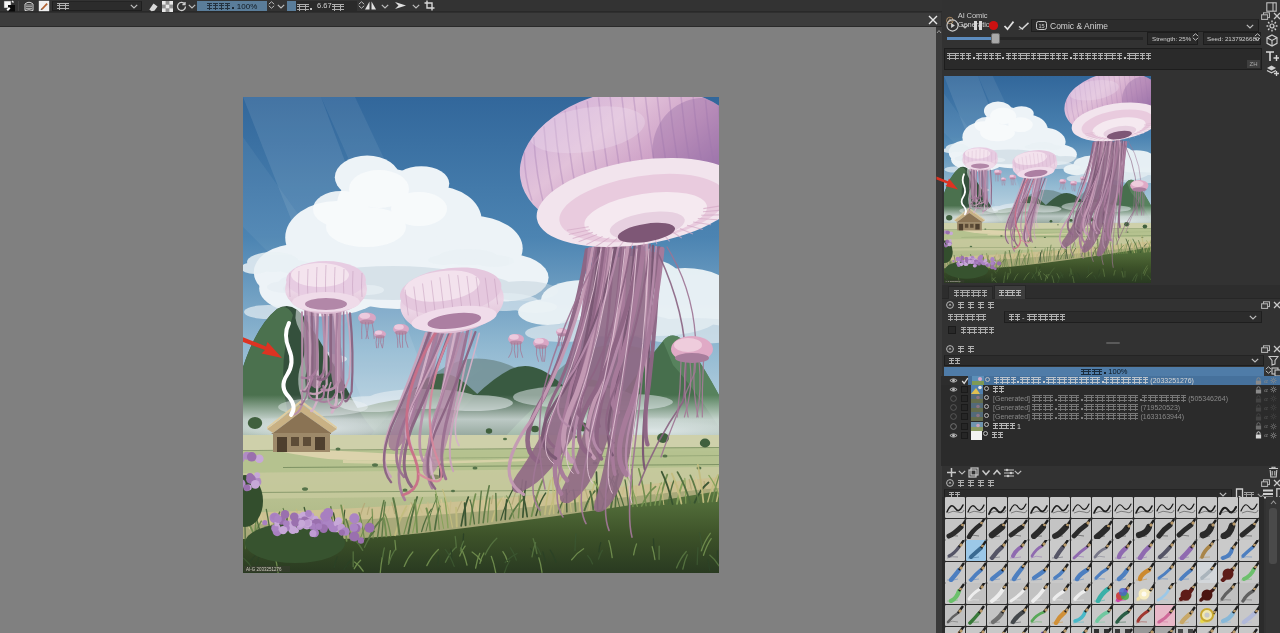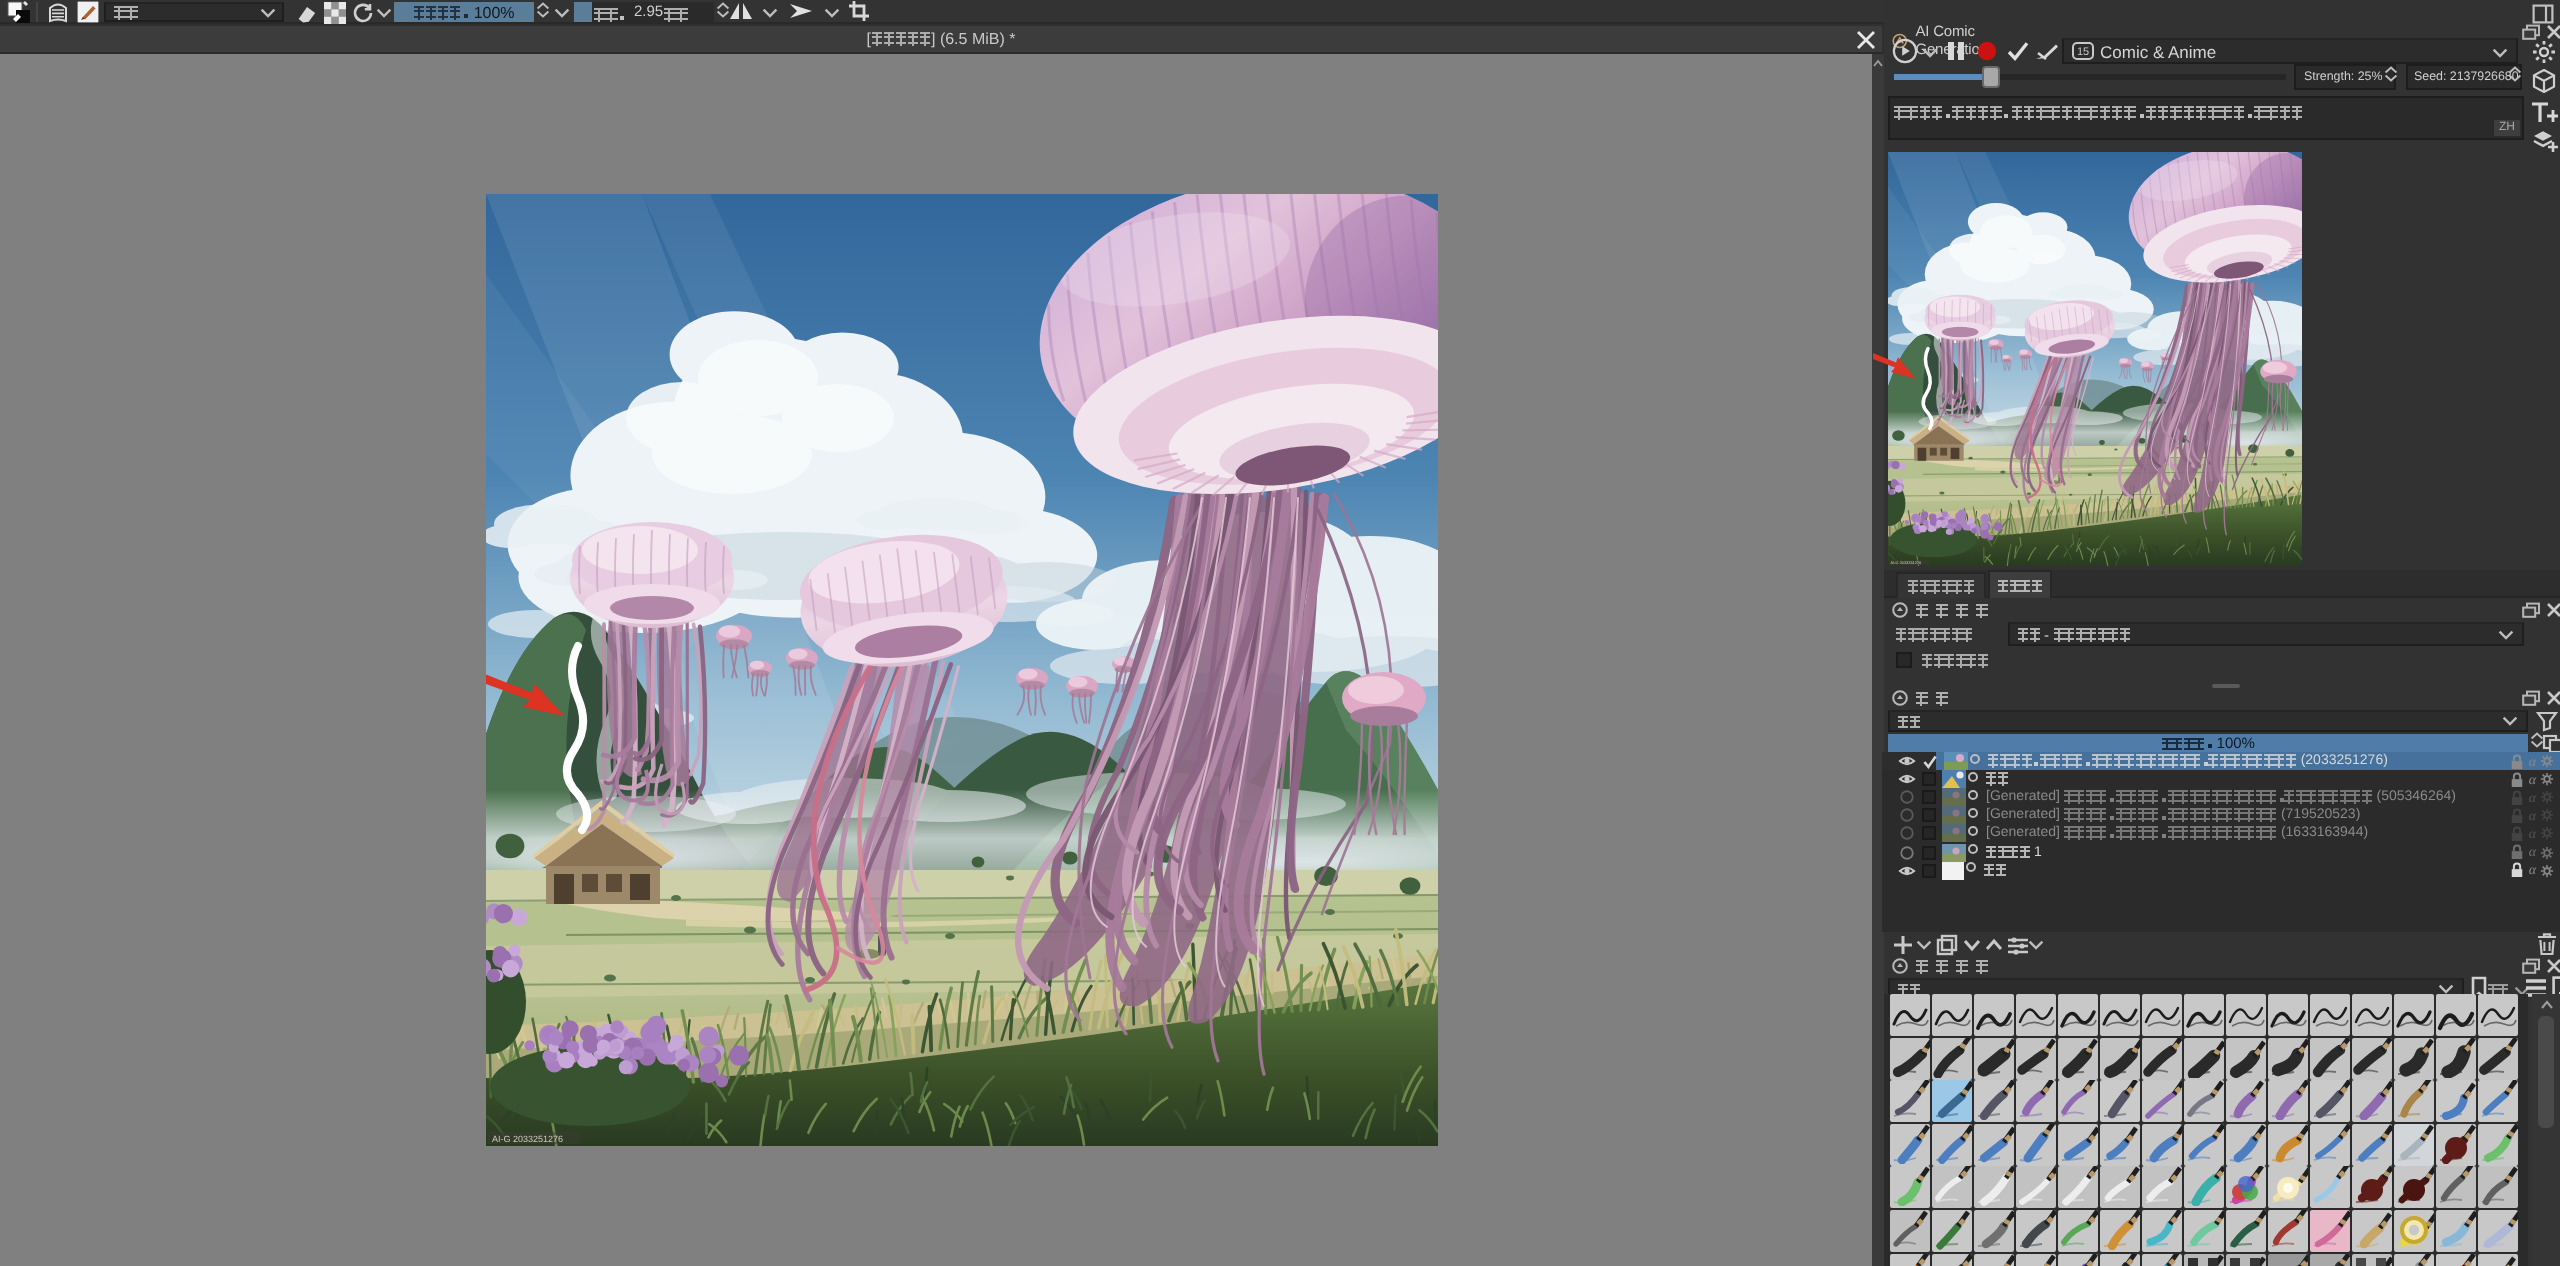--- a/index.html
+++ b/index.html
@@ -906,21 +906,21 @@
     </span>
     <div class="abs" style="left:287px;top:1px;width:70px;height:10px;background:#2a2a2a;overflow:hidden">
       <span class="abs" style="left:0;top:0;width:9px;height:10px;background:#5a7d9a"></span>
       <span class="abs" style="left:10px;top:1.5px;display:inline-flex;color:#d0d0d0">
         <i class="zg" style="width:5.5px;height:7px;margin-right:0.5px"></i>
         <i class="zg" style="width:5.5px;height:7px;margin-right:0.5px"></i>
         <i class="zc" style="width:4.1px;height:7px">
           <i style="left:1px;bottom:1px;width:2px;height:2px"></i>
         </i>
       </span>
-      <span class="abs" style="left:30px;top:0;color:#d0d0d0;font-size:7.5px;line-height:10px">2.95</span>
+      <span class="abs" style="left:30px;top:0;color:#d0d0d0;font-size:7.5px;line-height:10px">6.67</span>
       <span class="abs" style="left:45px;top:1.5px;display:inline-flex;color:#d0d0d0">
         <i class="zg" style="width:5.5px;height:7px;margin-right:0.5px"></i>
         <i class="zg" style="width:5.5px;height:7px;margin-right:0.5px"></i>
       </span>
     </div>
     <span class="abs icn" style="left:358px;top:1px">
       <span class="spin">
         <svg width="7" height="4" viewBox="0 0 7 4">
           <path d="M0.8 3.2 L3.5 0.8 L6.2 3.2" fill="none" stroke="#bdbdbd" stroke-width="1"></path>
         </svg>
@@ -949,27 +949,20 @@
       <svg width="8" height="5" viewBox="0 0 8 5">
         <path d="M0.8 0.8 L4 4 L7.2 0.8" fill="none" stroke="#bdbdbd" stroke-width="1.2"></path>
       </svg>
     </span>
     <span class="abs icn" style="left:424px;top:0">
       <svg width="11" height="11" viewBox="0 0 11 11">
         <path d="M3 0.5 V8 H10.5 M0.5 3 H8 V10.5" fill="none" stroke="#d8d8d8" stroke-width="1.4"></path>
       </svg>
     </span>
     <div class="abs" style="left:0;top:13px;width:941px;height:14px;background:#3c3c3c;border-bottom:1px solid #2a2a2a"></div>
-    <div class="abs" style="left:0;top:15px;width:941px;text-align:center;color:#c9c9c9;font-size:8px">[<span style="display:inline-flex;vertical-align:top">
-        <i class="zg" style="width:5.5px;height:7px;margin-right:0.5px"></i>
-        <i class="zg" style="width:5.5px;height:7px;margin-right:0.5px"></i>
-        <i class="zg" style="width:5.5px;height:7px;margin-right:0.5px"></i>
-        <i class="zg" style="width:5.5px;height:7px;margin-right:0.5px"></i>
-        <i class="zg" style="width:5.5px;height:7px;margin-right:0.5px"></i>
-      </span>] (6.5 MiB) *</div>
     <span class="abs icn" style="left:928px;top:15px">
       <svg width="10" height="10" viewBox="0 0 10 10">
         <path d="M1 1 L9 9 M9 1 L1 9" stroke="#e8e8e8" stroke-width="1.4"></path>
       </svg>
     </span>
     <div class="abs" style="left:0;top:27px;width:936px;height:606px;background:#808080"></div>
     <svg class="abs" style="left:243px;top:97px" width="476" height="476">
       <use href="#art"></use>
     </svg>
     <svg class="abs" style="left:242px;top:334px" width="44" height="28" viewBox="0 0 44 28">

